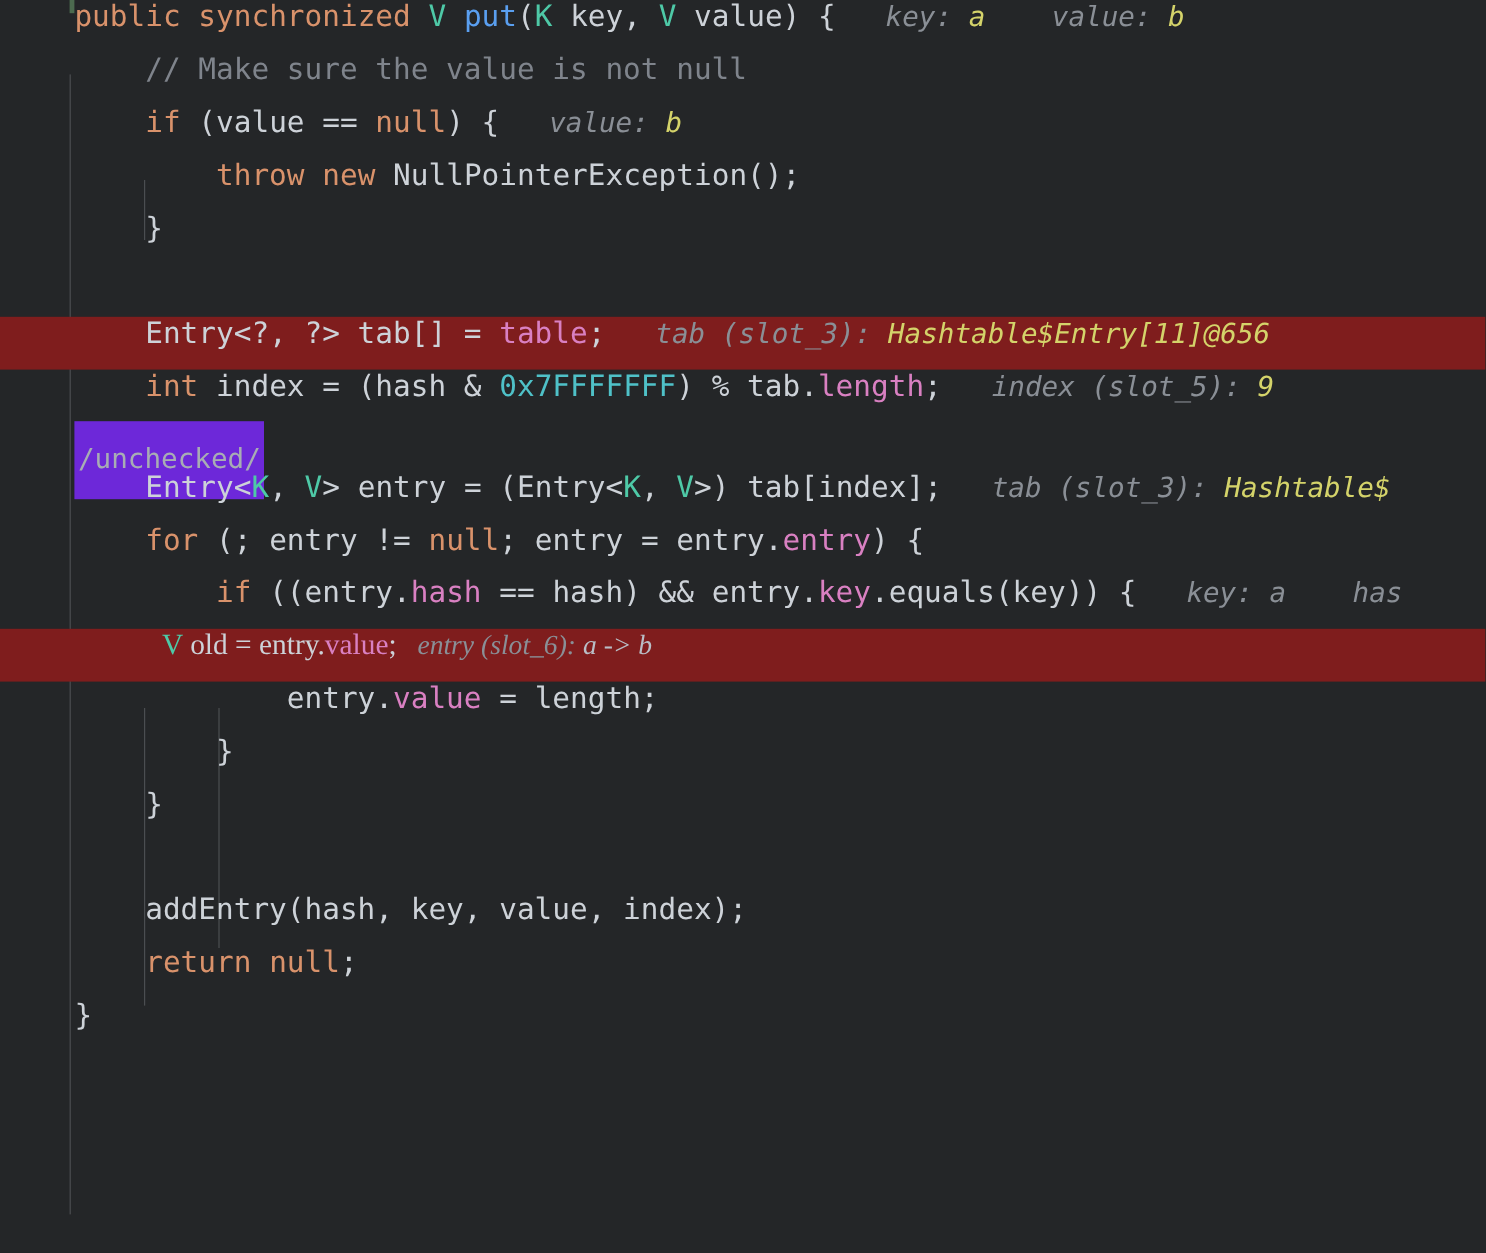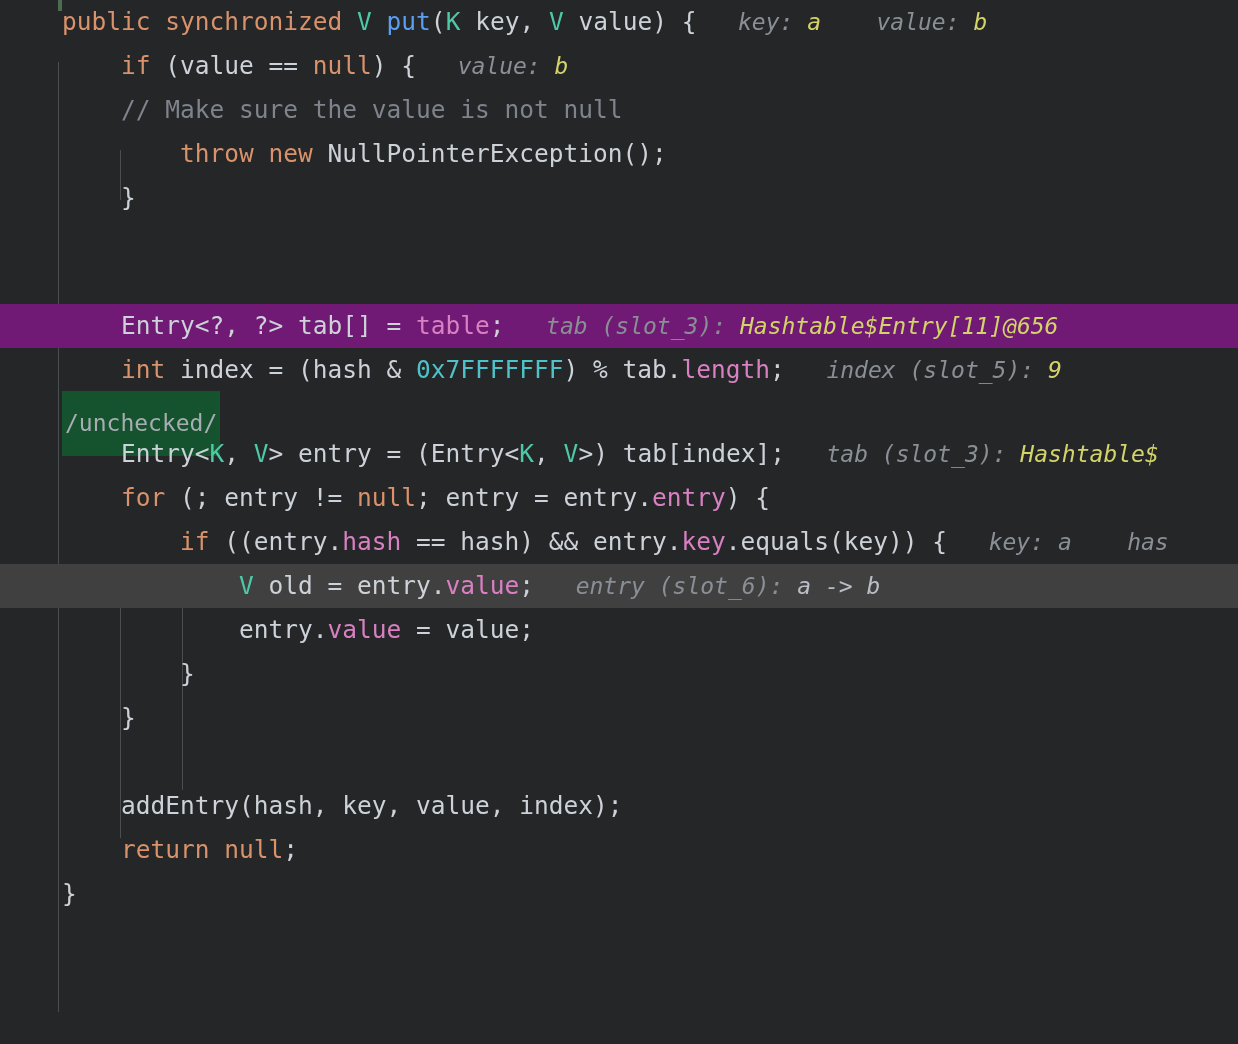--- a/index.html
+++ b/index.html
@@ -38,35 +38,35 @@
     width: 4px;
     height: 11px;
     background: #4c6b4f;
     z-index: 6;
   }
 
   
   .row {
     position: relative;
     height: 44px;
-    line-height: 44px;
+    line-height: 28px;
     white-space: pre;
     font-size: 24.5px;
     letter-spacing: 0px;
     color: #c8ccd2;
     z-index: 4;
   }
   .row .codecell {
     position: relative;
     display: inline-block;
     padding-left: 0px;
     z-index: 5;
   }
-  .row.hl-red   { background: #701a75; margin-top: 40px; }
-  .row.hl-blue  { background: #404040; }
+  .row.hl-red   { background: #7f1d1d; }
+  .row.hl-blue  { background: #7f1d1d; font-family: Liberation Serif, serif; }
 
   
   .kw    { color: #d9926b; }   
   .typ   { color: #4ec9a7; }   
   .mth   { color: #5a9ff0; }   
   .fld   { color: #d980c2; }   
   .num   { color: #4fc1c8; }   
   .plain { color: #cdd2d8; }
   .cmt   { color: #7f848c; }   
 
@@ -88,21 +88,21 @@
   }
   .hintv-white {
     font-style: italic;
     color: #b9bec6;
     font-size: 23px;
   }
 
   
   .badge {
     display: inline-block;
-    background: #14532d;
+    background: #6d28d9;
     color: #a8adb4;
     font-size: 23px;
     padding: 16px 3px;
     line-height: 33px;
     height: 33px;
     vertical-align: middle;
     position: relative;
     top: -1px;
   }
   .row.badge-row { height: 40px; line-height: 40px; }
@@ -113,33 +113,33 @@
 <div id="editor">
   <div class="green-mark"></div>
   <div id="guides">
       <div class="guide" style="left: 58px; top: 62px; height: 950px;"></div>
       <div class="guide" style="left: 120px; top: 150px; height: 50px;"></div>
       <div class="guide" style="left: 120px; top: 590px; height: 248px;"></div>
       <div class="guide" style="left: 182px; top: 590px; height: 200px;"></div>
     </div>
   <div id="code">
       <div class="row"><span class="codecell" style="margin-left: 62px;"><span class="kw">public</span><span class="plain"> </span><span class="kw">synchronized</span><span class="plain"> </span><span class="typ">V</span><span class="plain"> </span><span class="mth">put</span><span class="plain">(</span><span class="typ">K</span><span class="plain"> key, </span><span class="typ">V</span><span class="plain"> value) {</span><span class="hint">   </span><span class="hint">key: </span><span class="hintv">a</span><span class="hint">    </span><span class="hint">value: </span><span class="hintv">b</span></span></div>
+      <div class="row"><span class="codecell" style="margin-left: 62px;"><span class="cmt">    // Make sure the value is not null</span></span></div>
       <div class="row"><span class="codecell" style="margin-left: 62px;"><span class="plain">    </span><span class="kw">if</span><span class="plain"> (value == </span><span class="kw">null</span><span class="plain">) {</span><span class="hint">   </span><span class="hint">value: </span><span class="hintv">b</span></span></div>
-      <div class="row"><span class="codecell" style="margin-left: 62px;"><span class="cmt">    // Make sure the value is not null</span></span></div>
       <div class="row"><span class="codecell" style="margin-left: 62px; text-align: right;"><span class="plain">        </span><span class="kw">throw</span><span class="plain"> </span><span class="kw">new</span><span class="plain"> NullPointerException();</span></span></div>
       <div class="row"><span class="codecell" style="margin-left: 62px;"><span class="plain">    }</span></span></div>
       <div class="row"><span class="codecell" style="margin-left: 62px;"><span class="plain"> </span></span></div>
       <div class="row hl-red"><span class="codecell" style="margin-left: 62px;"><span class="plain">    Entry&lt;?, ?&gt; tab[] = </span><span class="fld">table</span><span class="plain">;</span><span class="hint">   </span><span class="hint">tab (slot_3): </span><span class="hintv">Hashtable$Entry[11]@656</span></span></div>
       <div class="row"><span class="codecell" style="margin-left: 62px;"><span class="plain">    </span><span class="kw">int</span><span class="plain"> index = (hash &amp; </span><span class="num">0x7FFFFFFF</span><span class="plain">) % tab.</span><span class="fld">length</span><span class="plain">;</span><span class="hint">   </span><span class="hint">index (slot_5): </span><span class="hintv">9</span></span></div>
       <div class="row badge-row"><span class="codecell" style="margin-left: 62px;"><span class="badge">/unchecked/</span></span></div>
       <div class="row"><span class="codecell" style="margin-left: 62px;"><span class="plain">    Entry&lt;</span><span class="typ">K</span><span class="plain">, </span><span class="typ">V</span><span class="plain">&gt; entry = (Entry&lt;</span><span class="typ">K</span><span class="plain">, </span><span class="typ">V</span><span class="plain">&gt;) tab[index];</span><span class="hint">   </span><span class="hint">tab (slot_3): </span><span class="hintv">Hashtable$</span></span></div>
       <div class="row"><span class="codecell" style="margin-left: 62px;"><span class="plain">    </span><span class="kw">for</span><span class="plain"> (; entry != </span><span class="kw">null</span><span class="plain">; entry = entry.</span><span class="fld">entry</span><span class="plain">) {</span></span></div>
       <div class="row"><span class="codecell" style="margin-left: 62px;"><span class="plain">        </span><span class="kw">if</span><span class="plain"> ((entry.</span><span class="fld">hash</span><span class="plain"> == hash) &amp;&amp; entry.</span><span class="fld">key</span><span class="plain">.equals(key)) {</span><span class="hint">   </span><span class="hint">key: </span><span class="hintv-dim">a</span><span class="hint">    </span><span class="hint">has</span></span></div>
       <div class="row hl-blue"><span class="codecell" style="margin-left: 62px;"><span class="plain">            </span><span class="typ">V</span><span class="plain"> old = entry.</span><span class="fld">value</span><span class="plain">;</span><span class="hint">   </span><span class="hint">entry (slot_6): </span><span class="hintv-white">a -&gt; b</span></span></div>
-      <div class="row"><span class="codecell" style="margin-left: 62px;"><span class="plain">            entry.</span><span class="fld">value</span><span class="plain"> = value;</span></span></div>
+      <div class="row"><span class="codecell" style="margin-left: 62px;"><span class="plain">            entry.</span><span class="fld">value</span><span class="plain"> = length;</span></span></div>
       <div class="row"><span class="codecell" style="margin-left: 62px;"><span class="plain">        }</span></span></div>
       <div class="row"><span class="codecell" style="margin-left: 62px;"><span class="plain">    }</span></span></div>
       <div class="row"><span class="codecell" style="margin-left: 62px;"><span class="plain"> </span></span></div>
       <div class="row"><span class="codecell" style="margin-left: 62px;"><span class="plain">    addEntry(hash, key, value, index);</span></span></div>
       <div class="row"><span class="codecell" style="margin-left: 62px;"><span class="plain">    </span><span class="kw">return</span><span class="plain"> </span><span class="kw">null</span><span class="plain">;</span></span></div>
       <div class="row"><span class="codecell" style="margin-left: 62px;"><span class="plain">}</span></span></div>
     </div>
 </div>
 
 </body></html>

